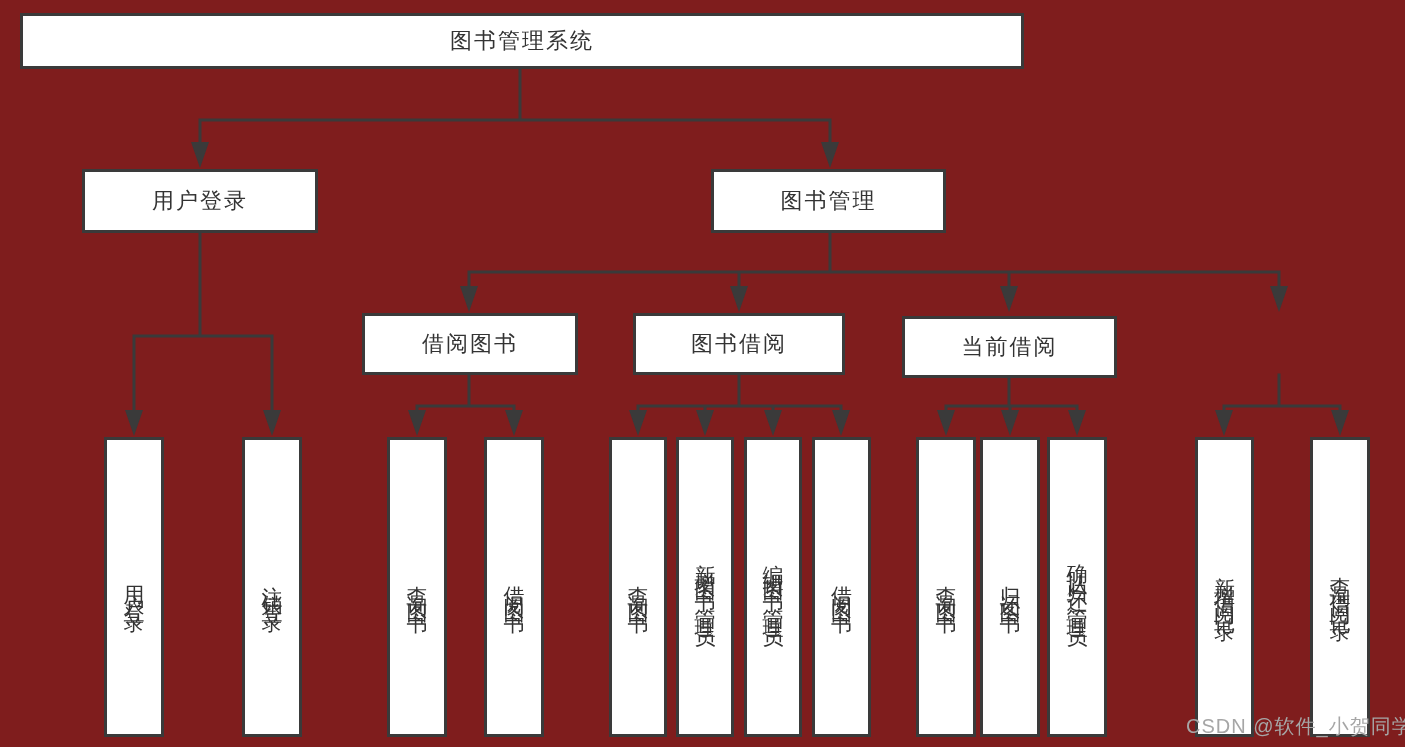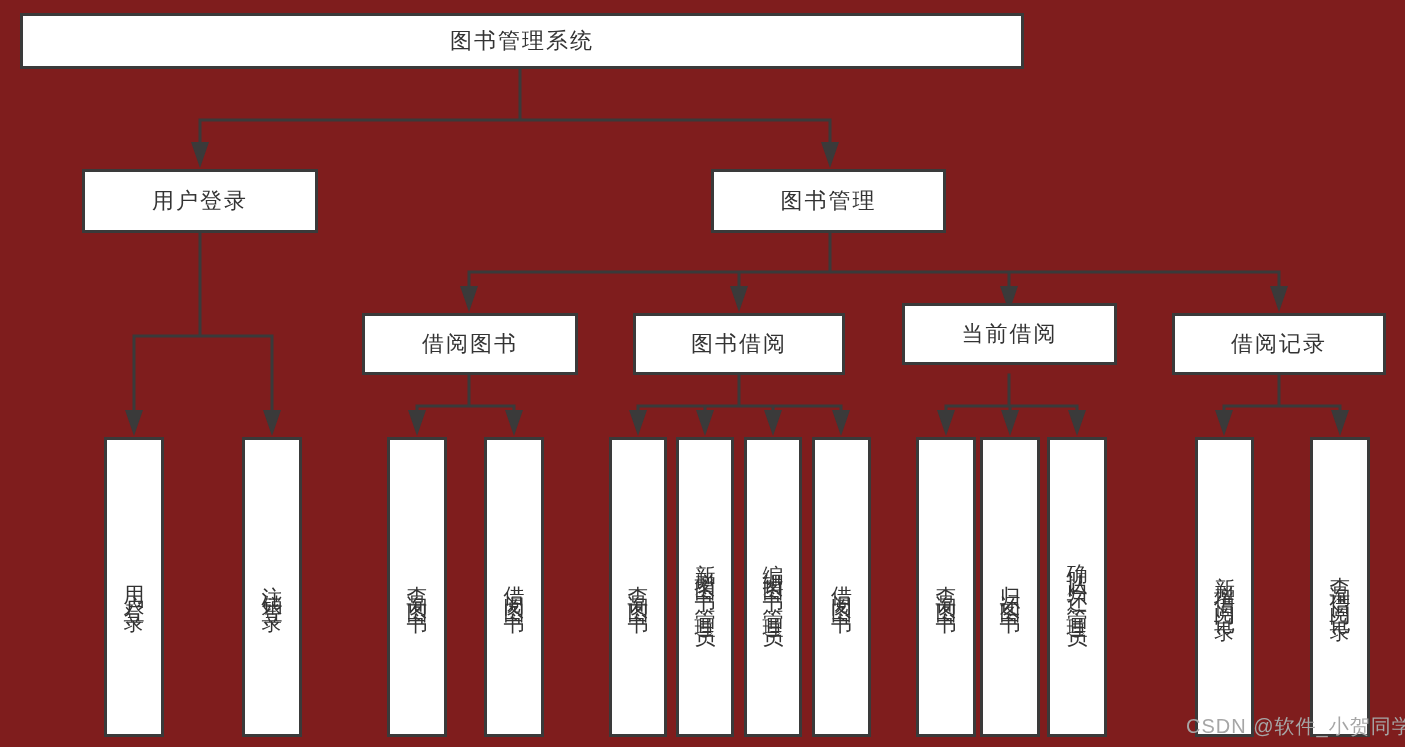--- a/index.html
+++ b/index.html
@@ -82,22 +82,21 @@
     </g>
   </svg>
 
   <div class="node" style="left:20px; top:13px; width:1004px; height:56px;">图书管理系统</div>
 
   <div class="node" style="left:82px; top:169px; width:236px; height:64px;">用户登录</div>
   <div class="node" style="left:711px; top:169px; width:235px; height:64px;">图书管理</div>
 
   <div class="node" style="left:362px; top:313px; width:216px; height:62px;">借阅图书</div>
   <div class="node" style="left:633px; top:313px; width:212px; height:62px;text-align:right;">图书借阅</div>
-  <div class="node" style="left:902px; top:303px; width:215px; height:62px;">当前借阅</div>
-  <div class="node" style="left:1172px; top:313px; width:214px; height:62px;">借阅记录</div>
+  <div class="node" style="left:902px; top:316px; width:215px; height:62px;">当前借阅</div>
 
   <div class="node v" style="left:104px; width:60px;">用户登录</div>
   <div class="node v" style="left:242px; width:60px;">注销登录</div>
 
   <div class="node v" style="left:387px; width:60px;">查询图书</div>
   <div class="node v" style="left:484px; width:60px;">借阅图书</div>
 
   <div class="node v" style="left:609px; width:58px;">查询图书</div>
   <div class="node v" style="left:676px; width:58px;">新增图书（管理员）</div>
   <div class="node v" style="left:744px; width:58px;">编辑图书（管理员）</div>

